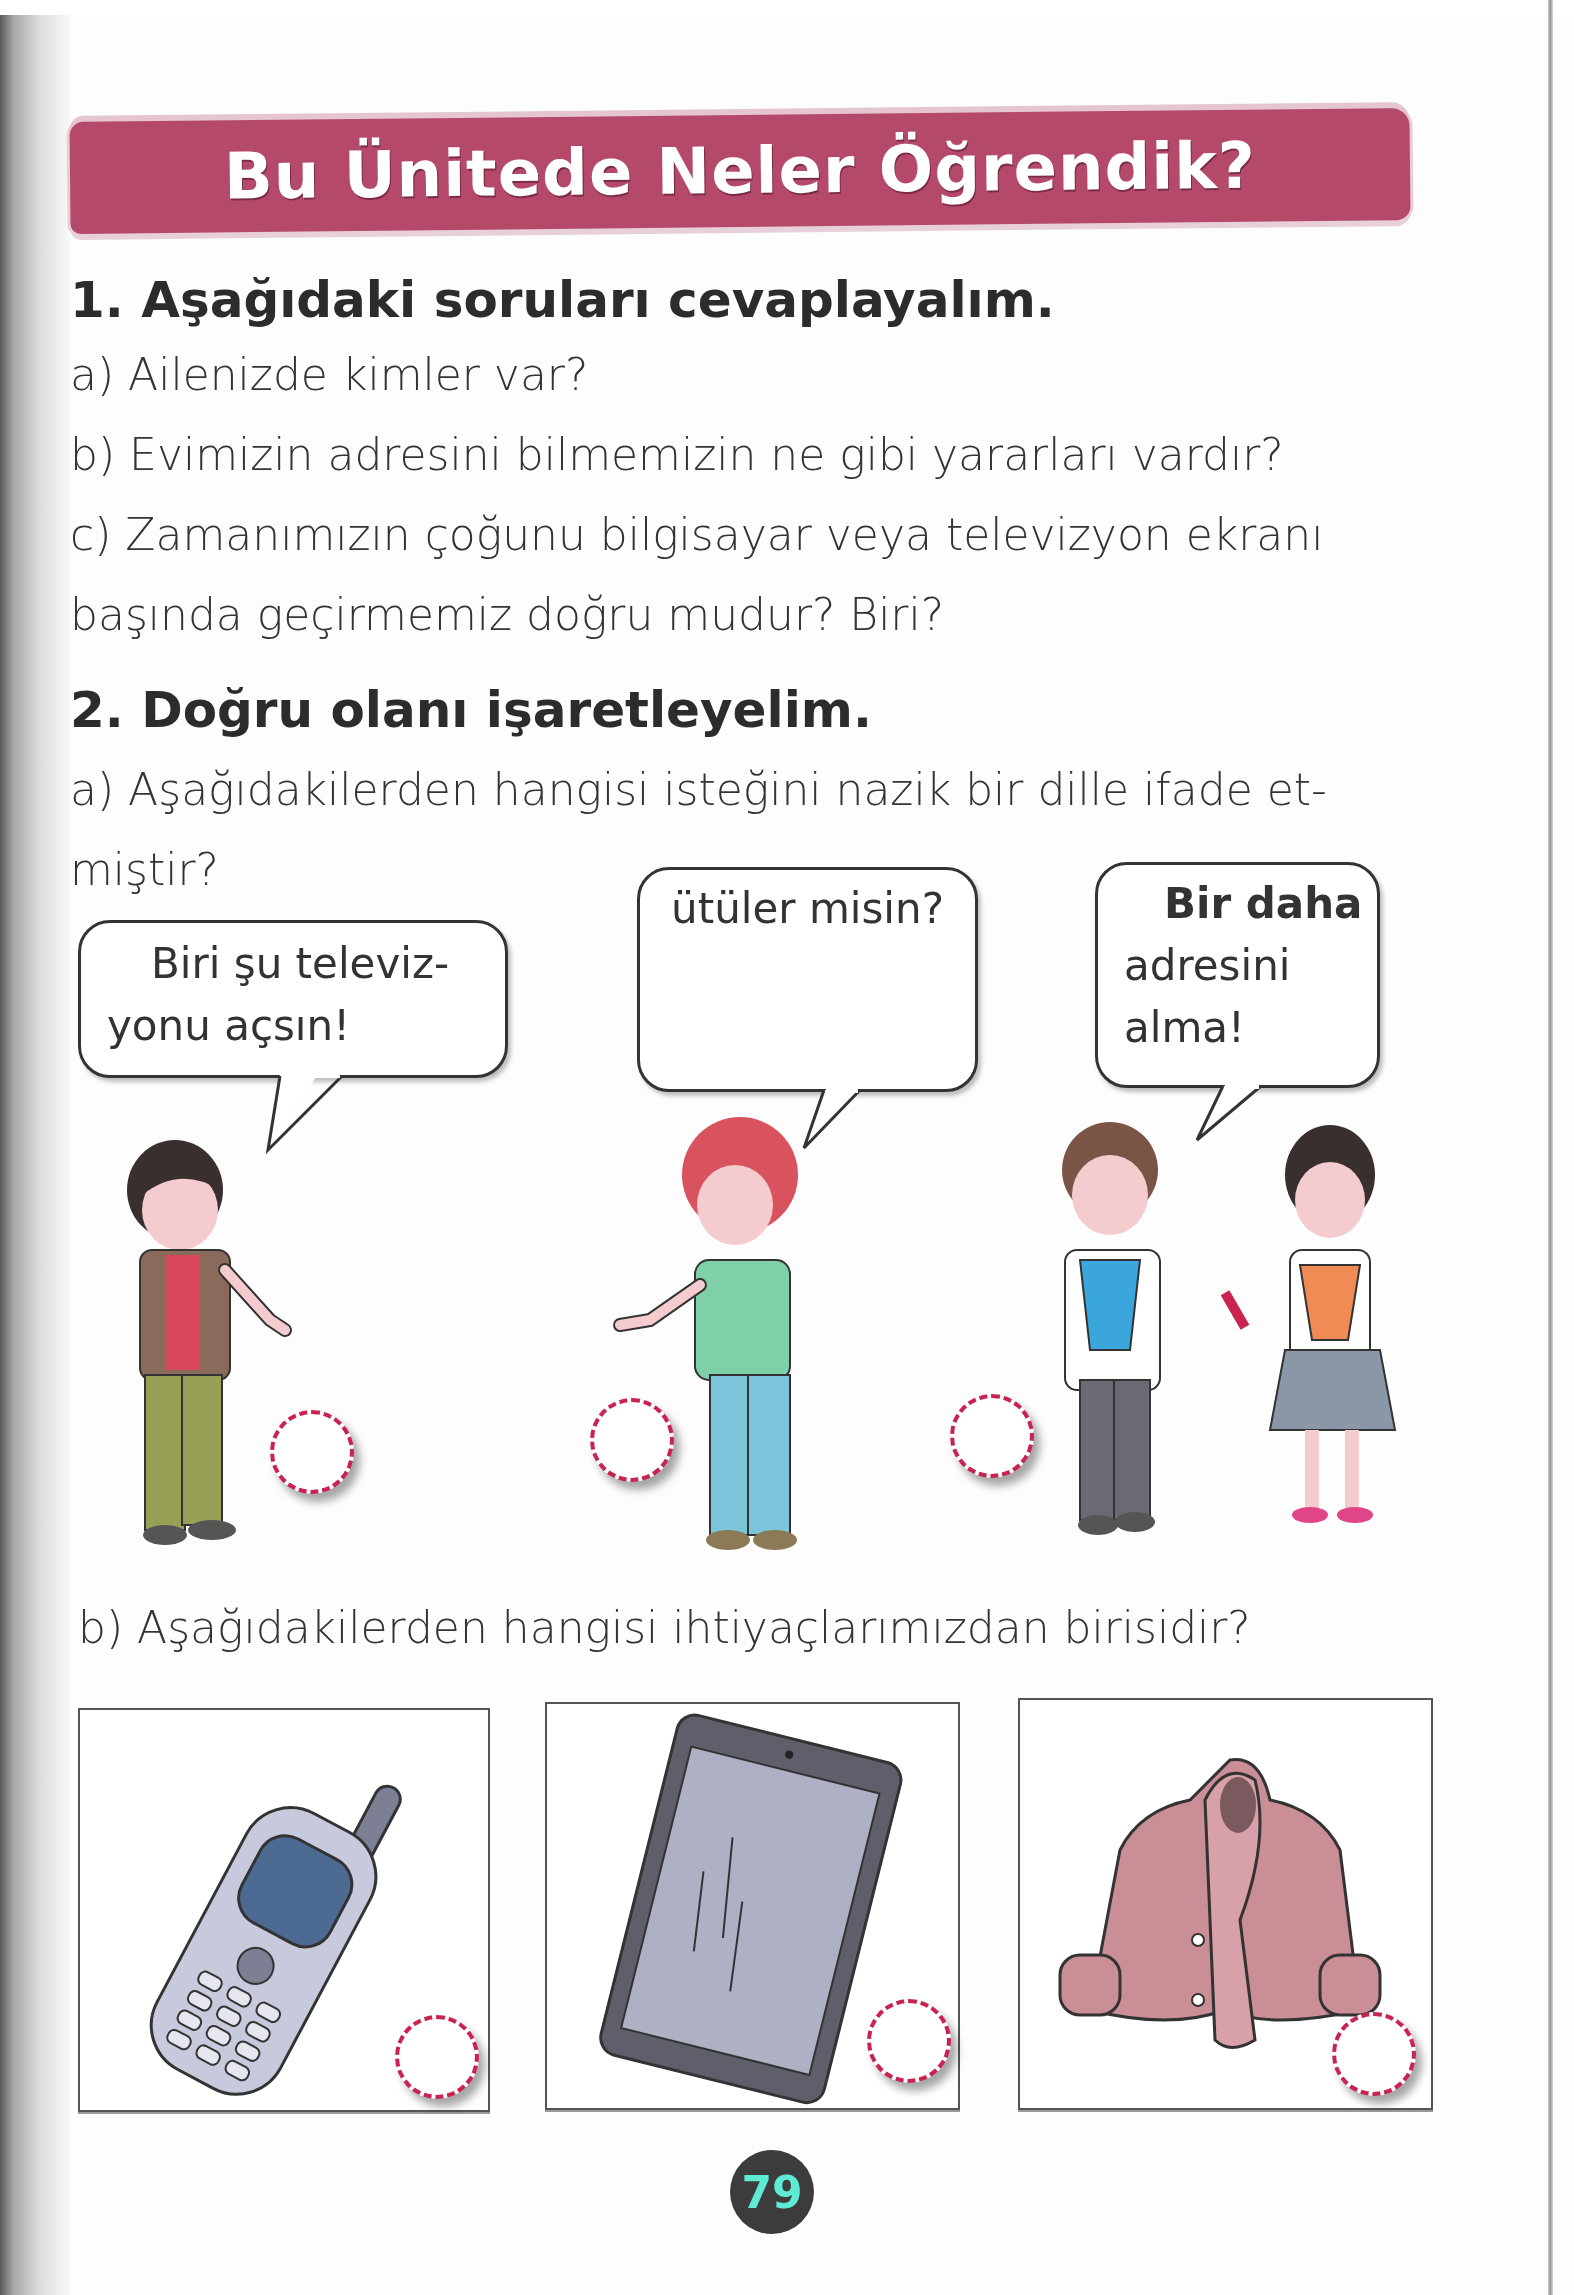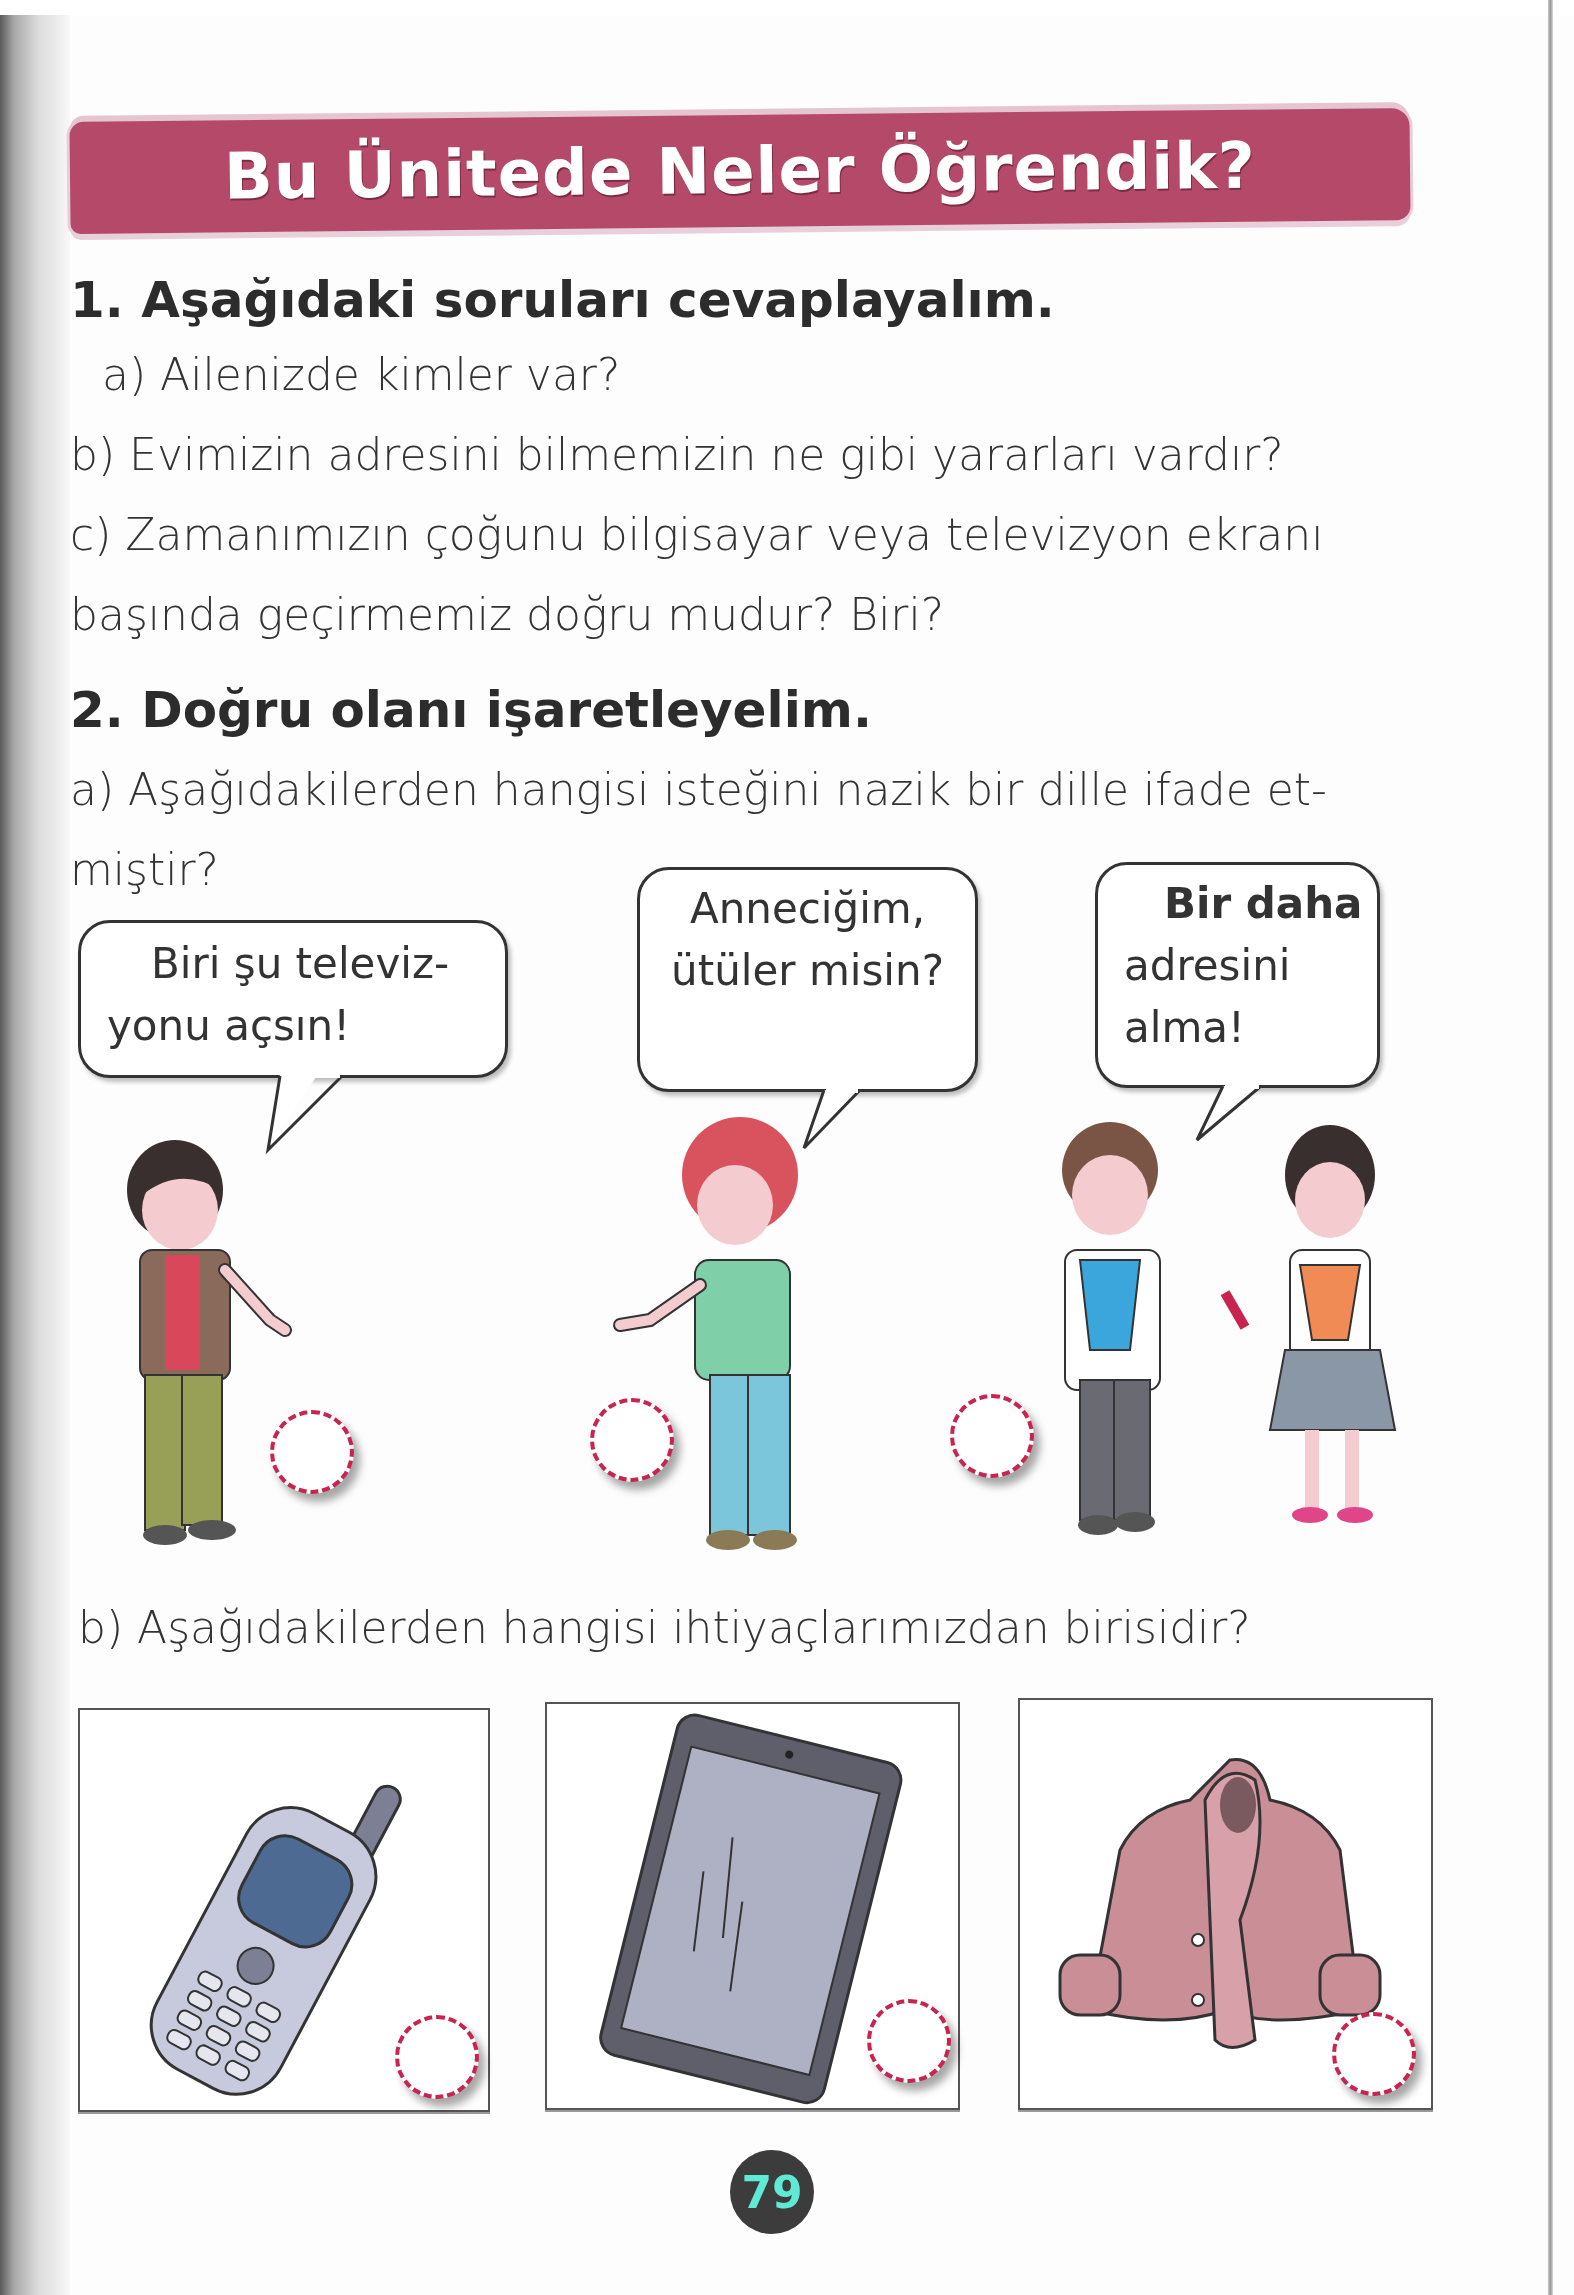--- a/index.html
+++ b/index.html
@@ -66,41 +66,40 @@
 
 <div class="top-shadow"></div>
 <div class="spine"></div>
 <div class="right-edge"></div>
 
 <div class="banner">
   <span class="banner-title">Bu Ünitede Neler Öğrendik?</span>
 </div>
 
 <div class="line heading" style="top:270px;">1. Aşağıdaki soruları cevaplayalım.</div>
-<div class="line" style="top:345px;margin-left:32px;">a) Ailenizde kimler var?</div>
+<div class="line" style="top:345px;">a) Ailenizde kimler var?</div>
 <div class="line" style="top:425px;">b) Evimizin adresini bilmemizin ne gibi yararları vardır?</div>
 <div class="line" style="top:505px;">c) Zamanımızın çoğunu bilgisayar veya televizyon ekranı</div>
 <div class="line" style="top:585px;">başında geçirmemiz doğru mudur? Biri?</div>
 
 <div class="line heading" style="top:680px;">2. Doğru olanı işaretleyelim.</div>
 <div class="line" style="top:760px;">a) Aşağıdakilerden hangisi isteğini nazik bir dille ifade et-</div>
 <div class="line" style="top:840px;">miştir?</div>
 
 <div class="bubble" style="left:78px; top:920px; width:430px; height:158px; padding-top:10px;">
   <span class="bl" style="padding-left:44px;">Biri şu televiz-</span>
   <span class="bl">yonu açsın!</span>
 </div>
 <svg class="tail" style="left:260px; top:1070px;" width="120" height="90">
   <polygon points="20,4 58,4 8,80" fill="#fff" stroke="none"></polygon>
   <polyline points="20,6 8,80 82,6" fill="none" stroke="#333" stroke-width="3"></polyline>
   <rect x="22" y="0" width="58" height="8" fill="#fff"></rect>
 </svg>
 
 <div class="bubble" style="left:637px; top:867px; width:341px; height:225px; text-align:center; padding-top:8px;">
-  <span class="bl">Anneciğim,</span>
   <span class="bl">ütüler misin?</span>
 </div>
 <svg class="tail" style="left:790px; top:1086px;" width="120" height="80">
   <polyline points="34,4 14,62 70,4" fill="#fff" stroke="#333" stroke-width="3"></polyline>
   <rect x="36" y="0" width="32" height="7" fill="#fff"></rect>
 </svg>
 
 <div class="bubble" style="left:1095px; top:862px; width:285px; height:226px; padding-top:8px;">
   <span class="bl" style="padding-left:40px;font-weight:bold;">Bir daha</span>
   <span class="bl">adresini</span>

